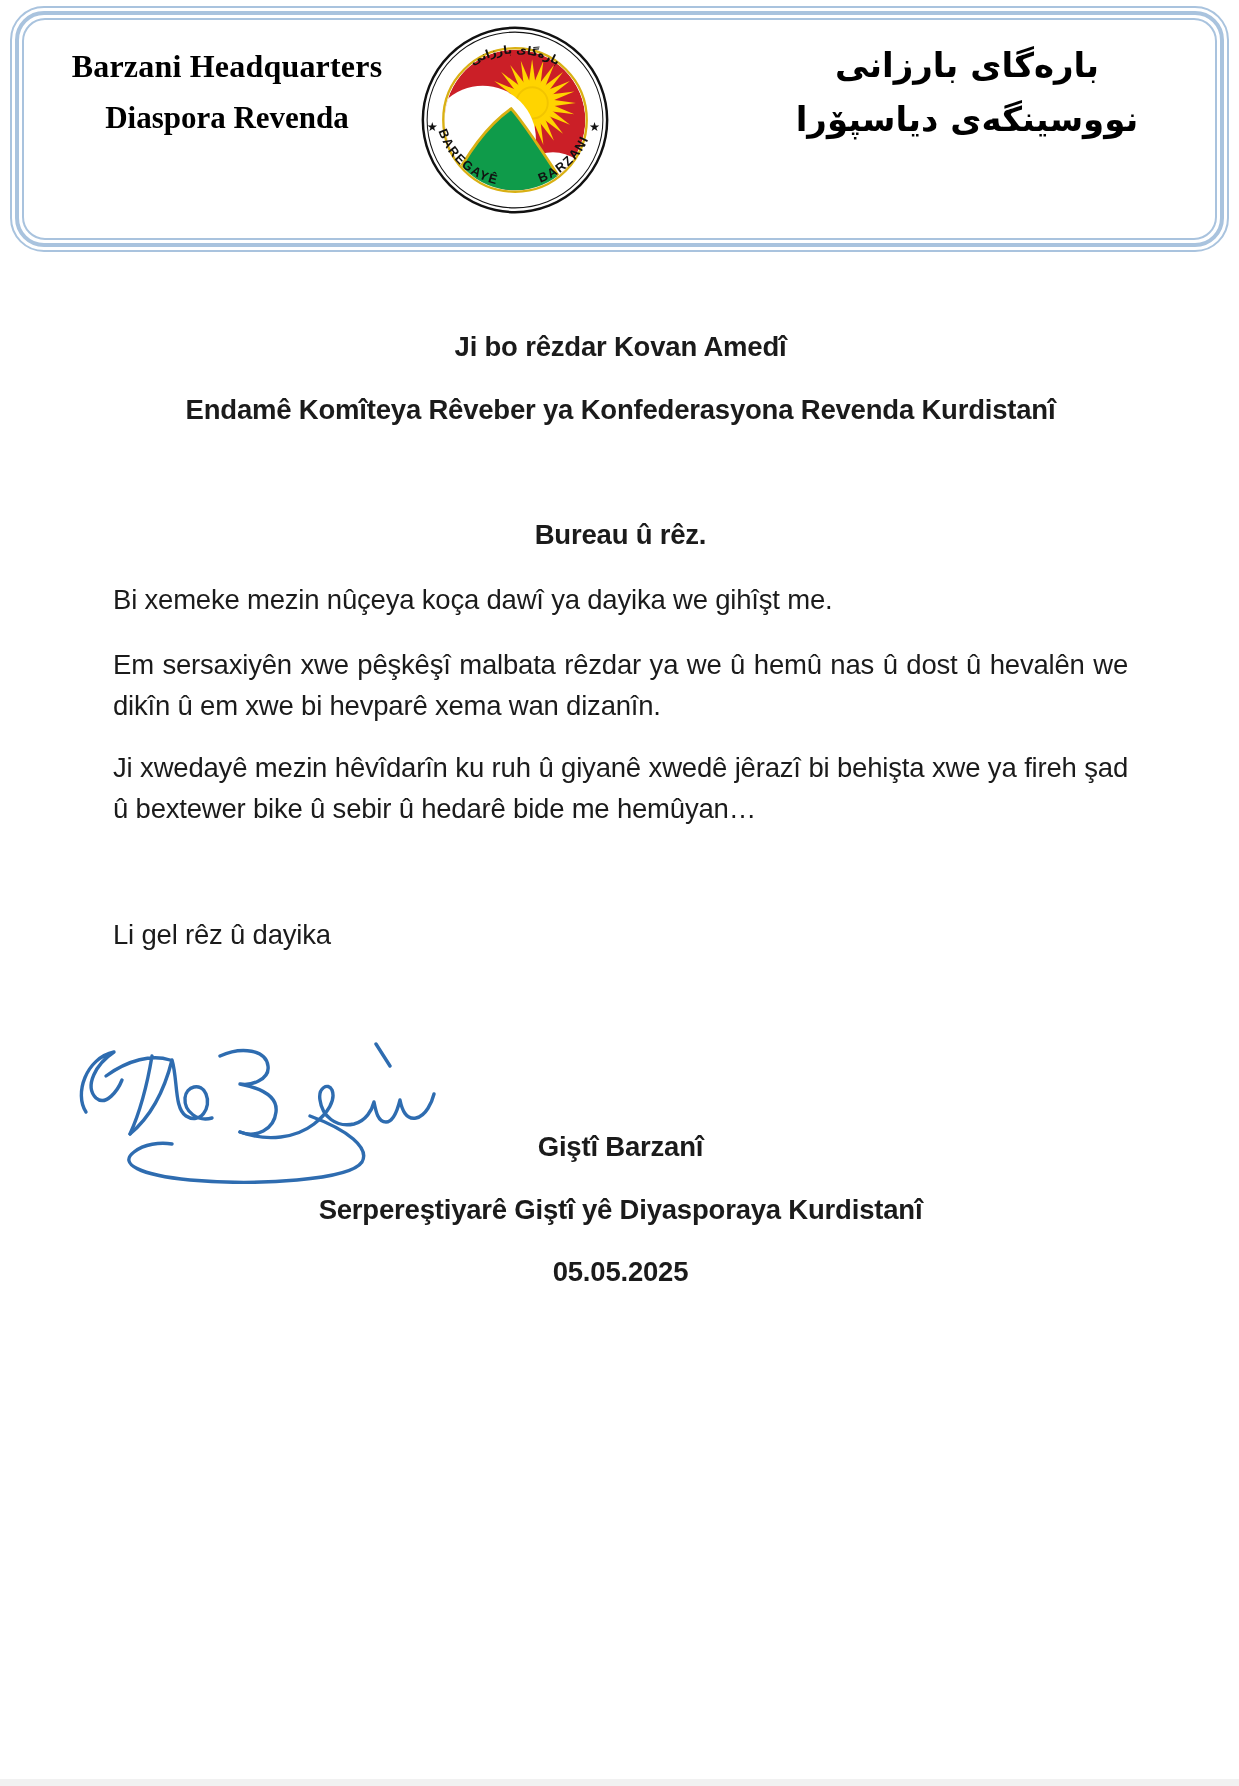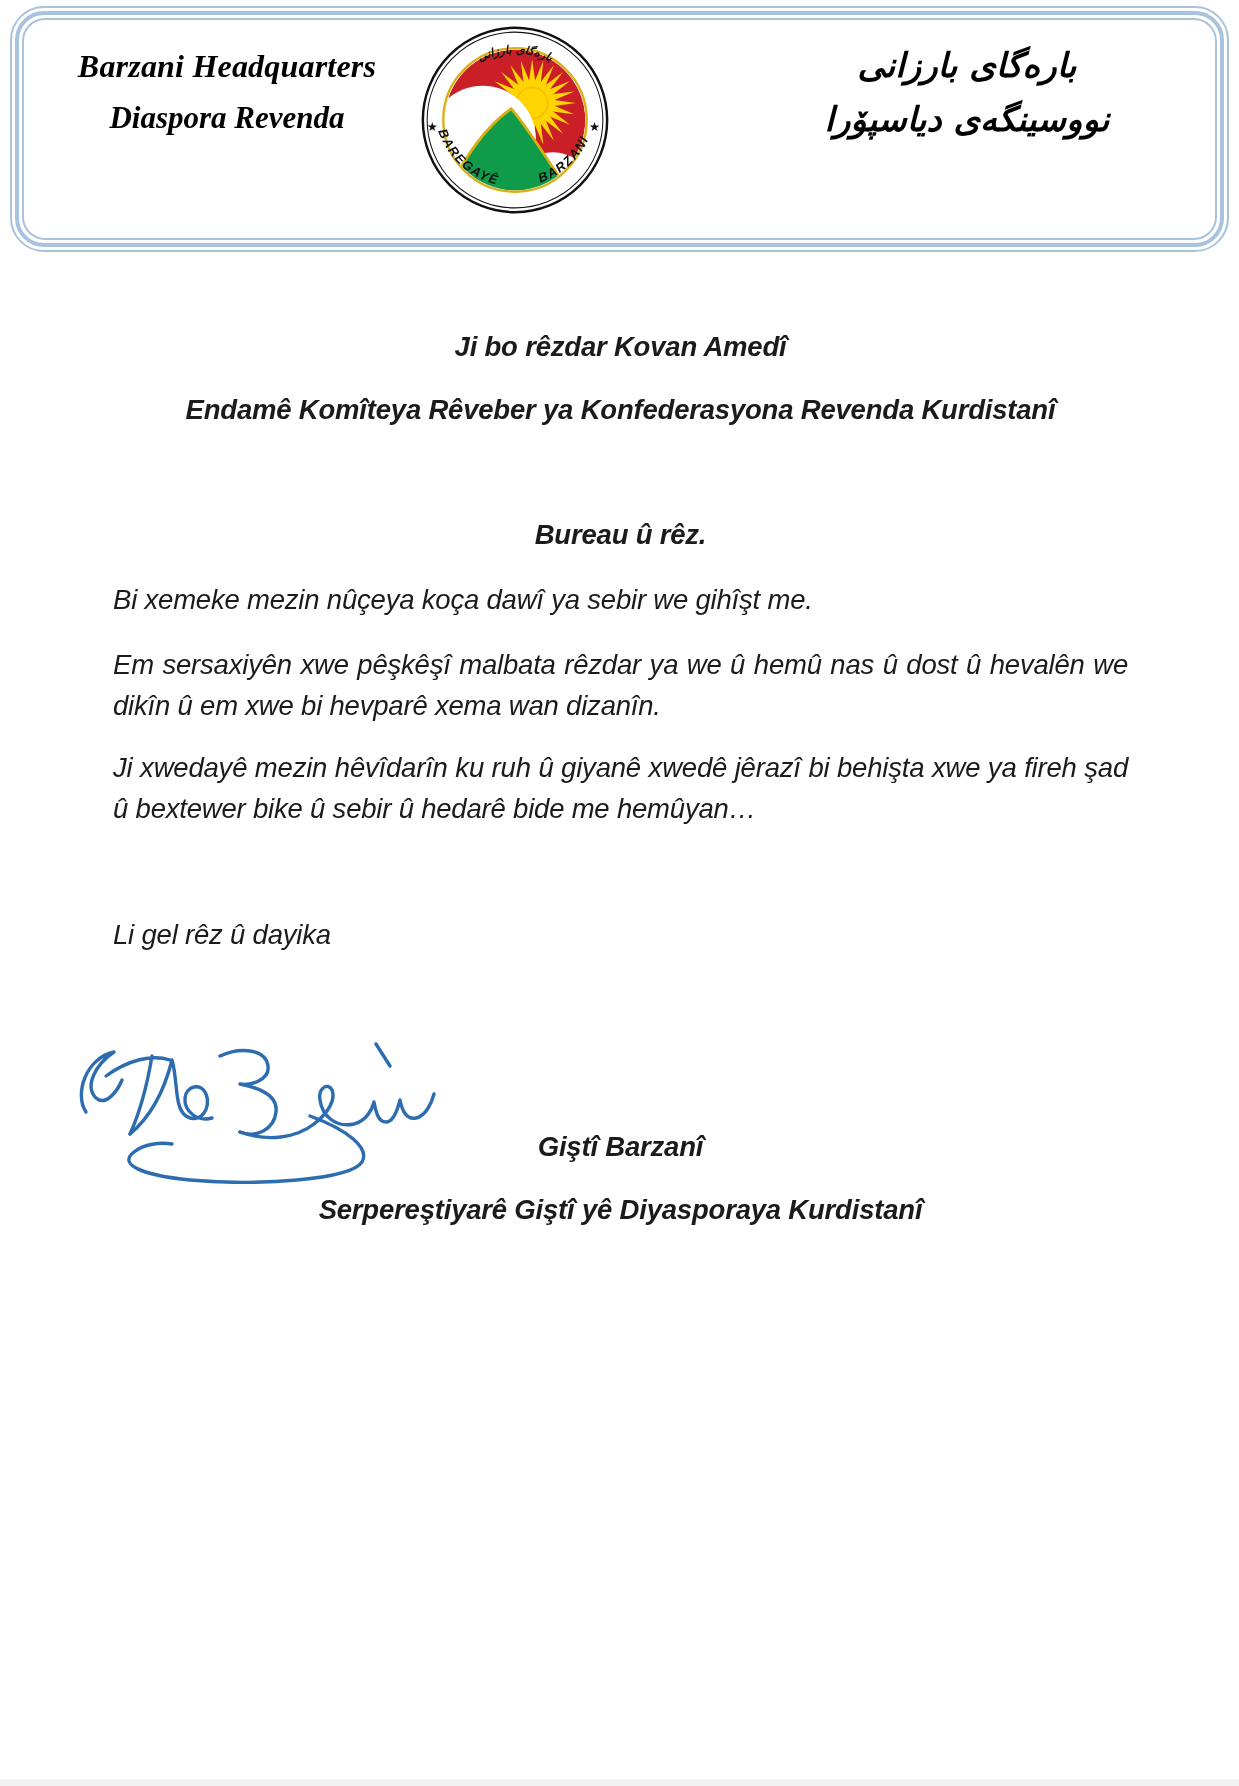--- a/index.html
+++ b/index.html
@@ -5,21 +5,20 @@
   * { box-sizing: border-box; margin: 0; padding: 0; }
   html, body { background: #ffffff; }
   .page {
     position: relative;
     width: 1239px;
     height: 1786px;
     background: #ffffff;
     overflow: hidden;
     font-family: "Liberation Sans", "DejaVu Sans", sans-serif;
     color: #1a1a1a;
-    font-style: italic;
   }
   
   .hdr-outer {
     position: absolute; left: 10px; top: 6px; width: 1219px; height: 246px;
     border: 2px solid #a9c3de; border-radius: 34px; padding: 3px;
   }
   .hdr-mid { width: 100%; height: 100%; border: 4px solid #a9c3de; border-radius: 29px; padding: 3px; }
   .hdr-inner { width: 100%; height: 100%; border: 2px solid #a9c3de; border-radius: 23px; }
   .org-en {
     position: absolute; left: 62px; top: 48px; width: 330px;
@@ -131,32 +130,33 @@
       </text>
       <text x="7" y="112" font-size="13" fill="#111">★</text>
       <text x="178" y="112" font-size="13" fill="#111">★</text>
     </svg>
   </div>
 
   <p class="line bold" style="top:326px">Ji bo rêzdar Kovan Amedî</p>
   <p class="line bold" style="top:389px">Endamê Komîteya Rêveber ya Konfederasyona Revenda Kurdistanî</p>
 
   <p class="line bold" style="top:514px">Bureau û rêz.</p>
-  <p class="line" style="top:579px">Bi xemeke mezin nûçeya koça dawî ya sebir we gihîşt me.</p>
+  <p class="line" style="top:579px">Bi xemeke mezin nûçeya koça dawî ya dayika we gihîşt me.</p>
   <p class="line just" style="top:644px">Em sersaxiyên xwe pêşkêşî malbata rêzdar ya we û hemû nas û dost û hevalên we dikîn û em xwe bi hevparê xema wan dizanîn.</p>
   <p class="line just" style="top:747px">Ji xwedayê mezin hêvîdarîn ku ruh û giyanê xwedê jêrazî bi behişta xwe ya fireh şad û bextewer bike û sebir û hedarê bide me hemûyan…</p>
 
   <p class="line" style="top:914px">Li gel rêz û dayika</p>
 
   <svg class="sig-svg" viewBox="0 0 376 142">
     <path d="M14 70 C2 52 14 16 42 10 C24 22 12 44 24 56 C34 65 46 48 50 38 M34 34 C56 18 80 12 98 18 M80 14 C76 38 68 70 58 92"></path>
     <path d="M58 92 C82 72 94 42 100 18 C106 38 102 66 114 74 C128 83 140 66 134 52 C129 40 114 44 113 56 C112 70 126 80 140 76"></path>
     <path d="M148 14 C170 4 194 8 196 24 C198 38 178 44 168 42 C188 46 206 54 204 70 C202 88 184 96 168 90"></path>
     <path d="M168 90 C196 100 224 96 242 82 C256 71 264 58 260 48 C256 40 246 46 248 58 C250 74 264 86 282 82 C294 79 300 68 302 60 C304 70 306 80 314 80 C322 80 326 66 328 58 C330 68 334 78 344 76 C354 74 360 60 362 52"></path>
     <path d="M238 74 C276 88 298 106 290 120 C278 138 186 144 118 138 C68 133 46 122 62 110 C72 102 88 100 100 102"></path>
     <path d="M304 2 L318 24"></path>
   </svg>
 
   <p class="line bold" style="top:1126px">Giştî Barzanî</p>
   <p class="line bold" style="top:1189px">Serpereştiyarê Giştî yê Diyasporaya Kurdistanî</p>
+  <p class="line bold" style="top:1251px">05.05.2025</p>
 
   <div class="bottom-edge"></div>
 </div>
 
 </body></html>

